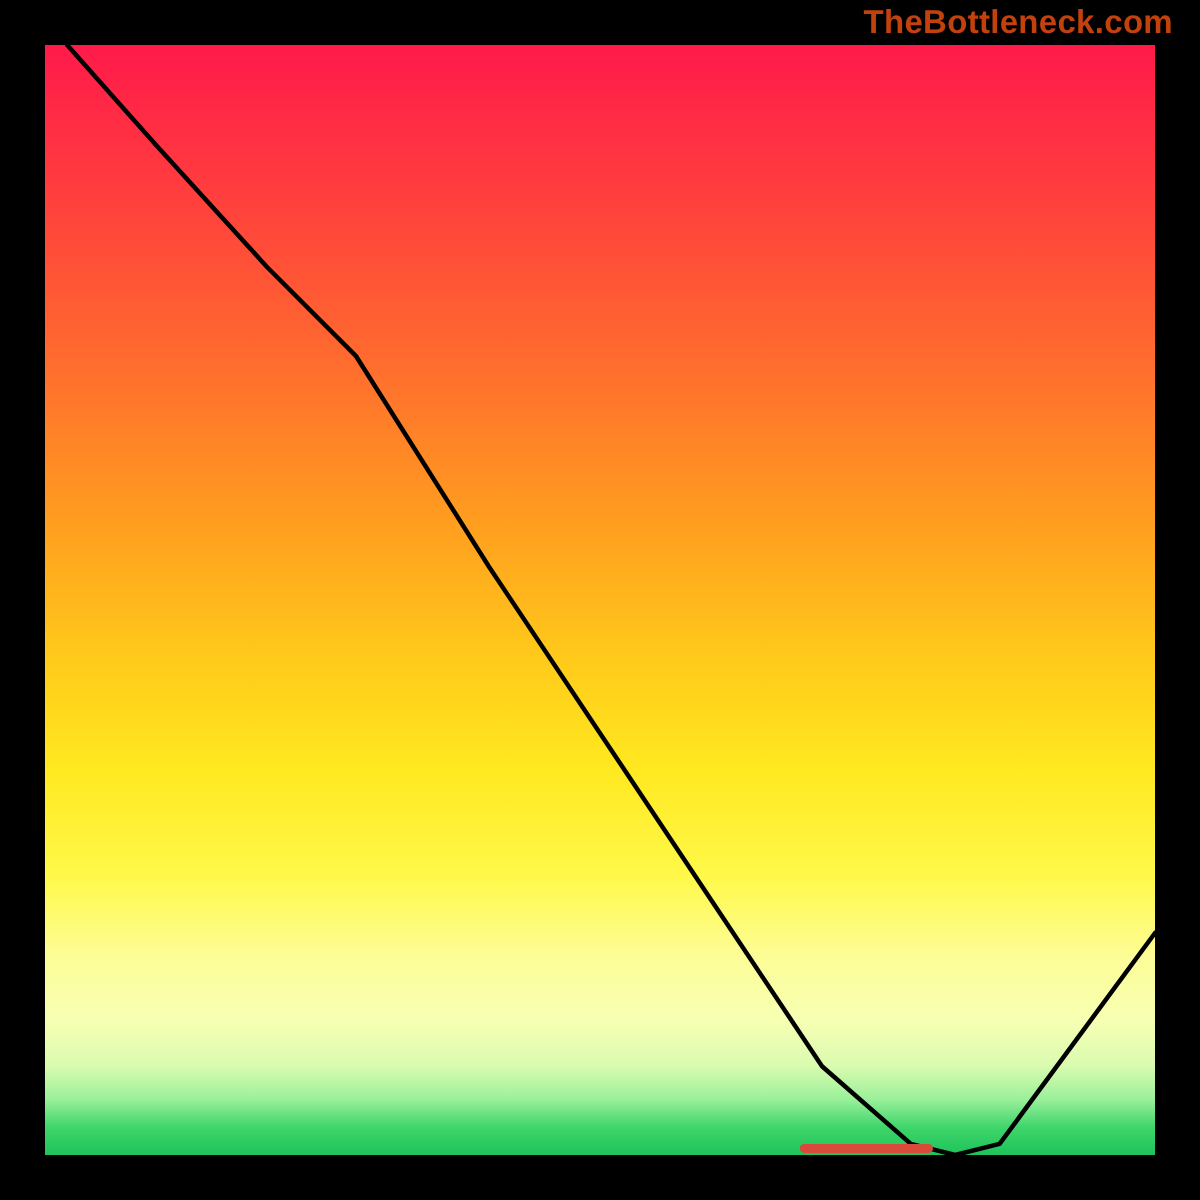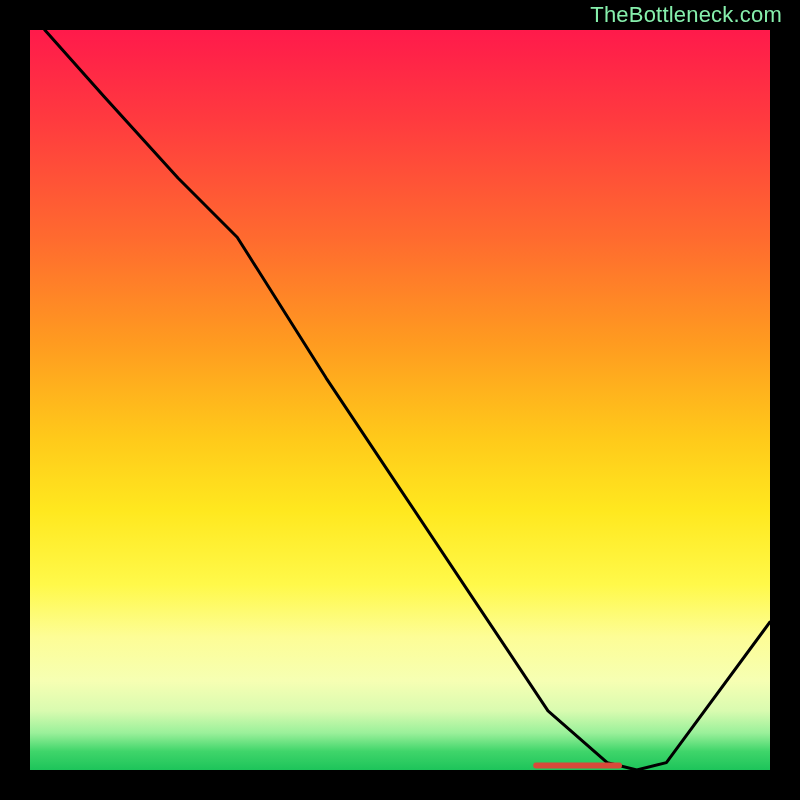--- a/index.html
+++ b/index.html
@@ -16,22 +16,22 @@
     left: 0;
     top: 0;
     width: 800px;
     height: 800px;
   }
   .watermark {
     position: absolute;
     top: 2px;
     right: 18px;
     font-size: 22px;
-    font-weight: 400;
-    color: #86efac;
+    font-weight: 700;
+    color: #c2410c;
     letter-spacing: 0.2px;
   }
   .plot {
     position: absolute;
     left: 30px;
     top: 30px;
     width: 740px;
     height: 740px;
     background: linear-gradient(
       to bottom,

